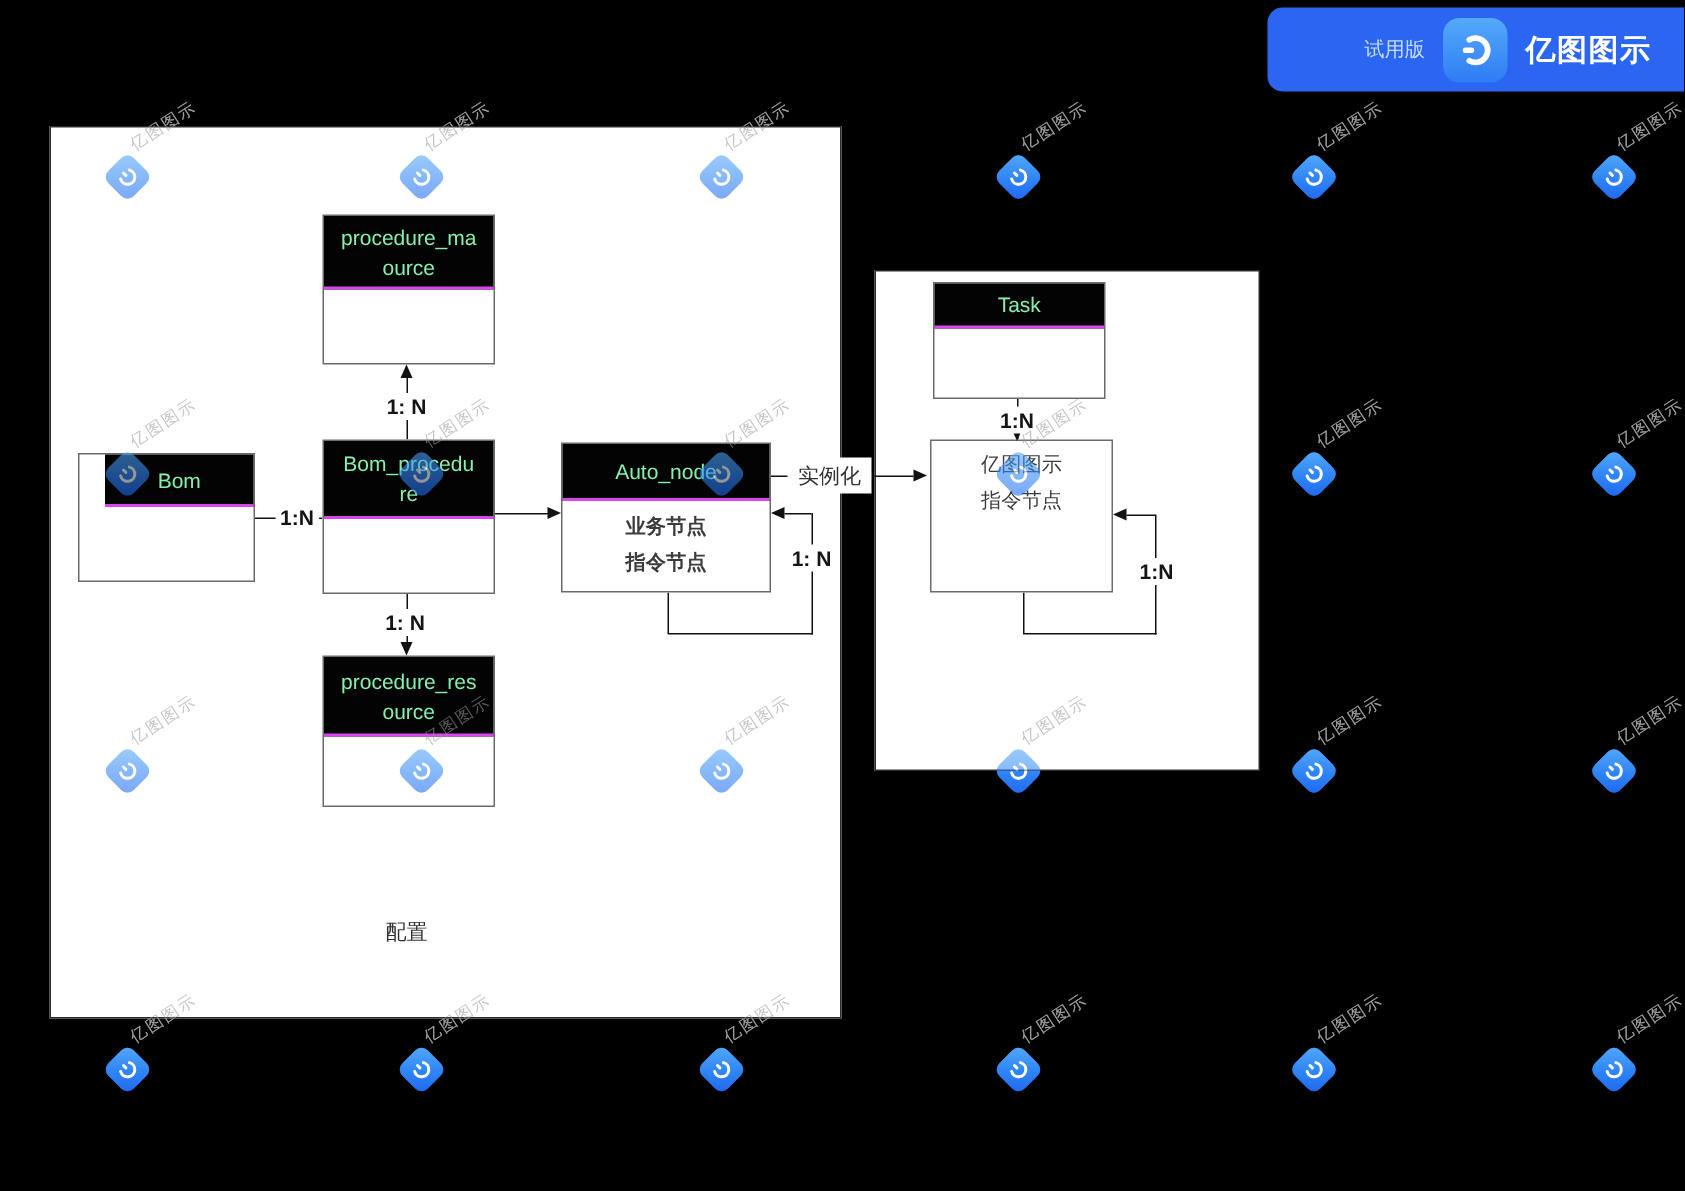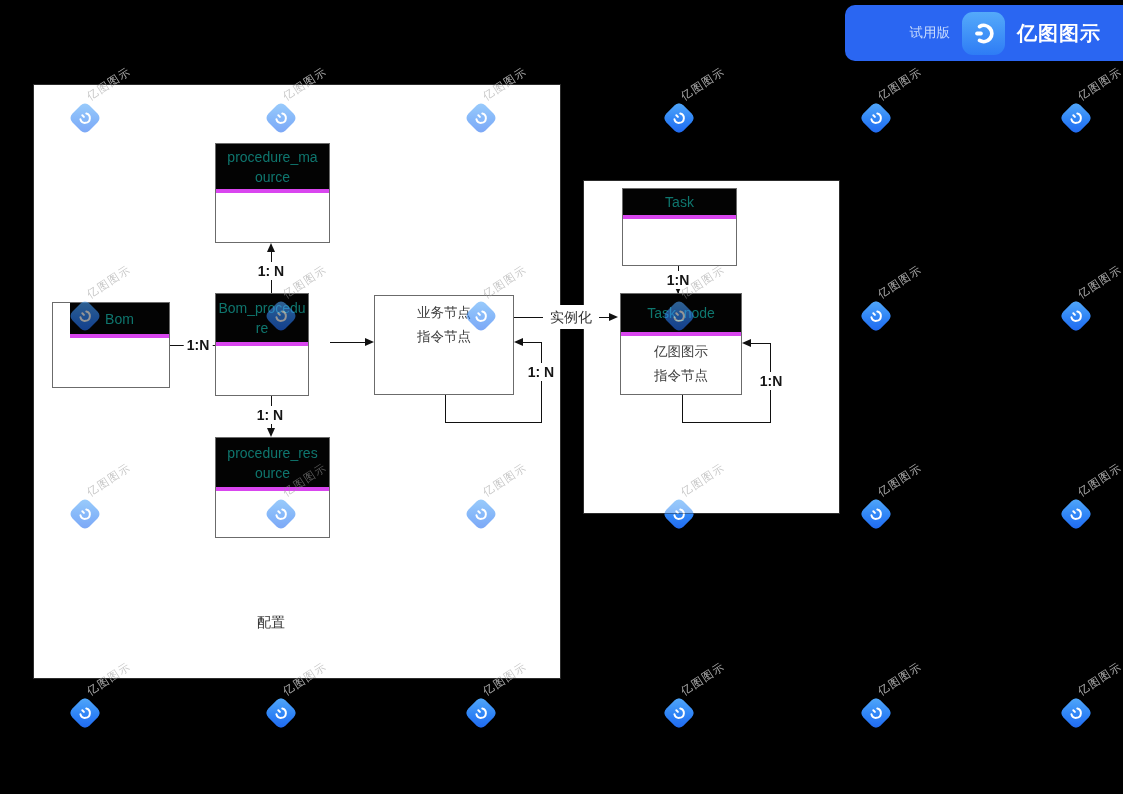--- a/index.html
+++ b/index.html
@@ -25,21 +25,21 @@
     font-size:11px;letter-spacing:1.5px;color:#9b9b9b;
     transform:rotate(-33deg);transform-origin:0 50%;
   }
   
   .container{position:absolute;background:#fff;border:1px solid #2c2c2c;box-sizing:border-box;z-index:2;}
   #container-config{left:33px;top:84px;width:528px;height:595px;}
   #container-task{left:583px;top:180px;width:257px;height:334px;}
   
   .entity{position:absolute;background:#fff;border:1px solid #6b6b6b;box-sizing:border-box;z-index:10;}
   .ehead{
-    background:#030303;color:#0f766e;border-bottom:4px solid #d946ef;box-sizing:border-box;
+    background:#030303;color:#86efac;border-bottom:2px solid #d946ef;box-sizing:border-box;
     display:flex;flex-direction:column;align-items:center;justify-content:center;
     font-size:14px;line-height:20px;
   }
   .ebody{
     display:flex;flex-direction:column;align-items:center;justify-content:center;
     font-size:13.5px;color:#3c3c3c;line-height:24px;
   }
   
   .hline,.vline{position:absolute;background:#111;z-index:9;}
   .hline{height:1px;}
@@ -338,30 +338,33 @@
     <div class="ebody" style="height:47px;"></div>
   </div>
 
   <div class="entity" style="left:52px;top:302px;width:118px;height:86px;">
     <div class="ehead" style="height:35px;margin-left:17px;">
       <div>Bom</div>
     </div>
     <div class="ebody" style="height:47px;"></div>
   </div>
 
-  <div class="entity" style="left:215px;top:293px;width:94px;height:103px;">
+  <div class="entity" style="left:215px;top:293px;width:115px;height:103px;">
     <div class="ehead" style="height:52px;">
       <div>Bom_procedu</div>
       <div>re</div>
     </div>
     <div class="ebody" style="height:47px;"></div>
   </div>
 
   <div class="entity" style="left:374px;top:295px;width:140px;height:100px;">
-    <div class="ebody" style="height:58px;">
+    <div class="ehead" style="height:38px;">
+      <div>Auto_node</div>
+    </div>
+    <div class="ebody" style="height:58px;font-weight:bold;">
       <div>业务节点</div>
       <div>指令节点</div>
     </div>
   </div>
 
   <div class="entity" style="left:215px;top:437px;width:115px;height:101px;">
     <div class="ehead" style="height:53px;">
       <div>procedure_res</div>
       <div>ource</div>
     </div>
@@ -369,34 +372,31 @@
   </div>
 
   <div class="entity" style="left:622px;top:188px;width:115px;height:78px;">
     <div class="ehead" style="height:30px;">
       <div>Task</div>
     </div>
     <div class="ebody" style="height:44px;"></div>
   </div>
 
   <div class="entity" style="left:620px;top:293px;width:122px;height:102px;">
-    <div class="ehead" style="height:42px;">
-      <div>Task_node</div>
-    </div>
     <div class="ebody" style="height:56px;">
       <div>亿图图示</div>
       <div>指令节点</div>
     </div>
   </div>
 
   <span class="elabel" style="left:198px;top:345px;">1:N</span>
   <span class="elabel" style="left:271px;top:271px;">1: N</span>
   <span class="elabel" style="left:270px;top:415px;">1: N</span>
   <span class="elabel" style="left:541px;top:372px;">1: N</span>
-  <span class="elabel cjk" id="label-instantiation" style="left:571px;top:317px;">实例化</span>
+  <span class="elabel cjk" id="label-instantiation" style="left:553px;top:317px;">实例化</span>
   <span class="elabel" style="left:678px;top:280px;">1:N</span>
   <span class="elabel" style="left:771px;top:381px;">1:N</span>
   <span class="elabel cjk" id="label-config" style="left:271px;top:623px;">配置</span>
 
   <div id="wm-over" class="wm-layer">
       <div class="wm" style="left: 73px; top: 106px;">
         <div class="wm-diamond">
           <svg viewBox="0 0 24 24">
             <path d="M8.5 5.8 A 7.2 7.2 0 1 1 8.5 18.2" fill="none" stroke="#fff" stroke-width="3" stroke-linecap="round"></path>
             <path d="M6.3 12 h3.4" fill="none" stroke="#fff" stroke-width="3" stroke-linecap="round"></path>

